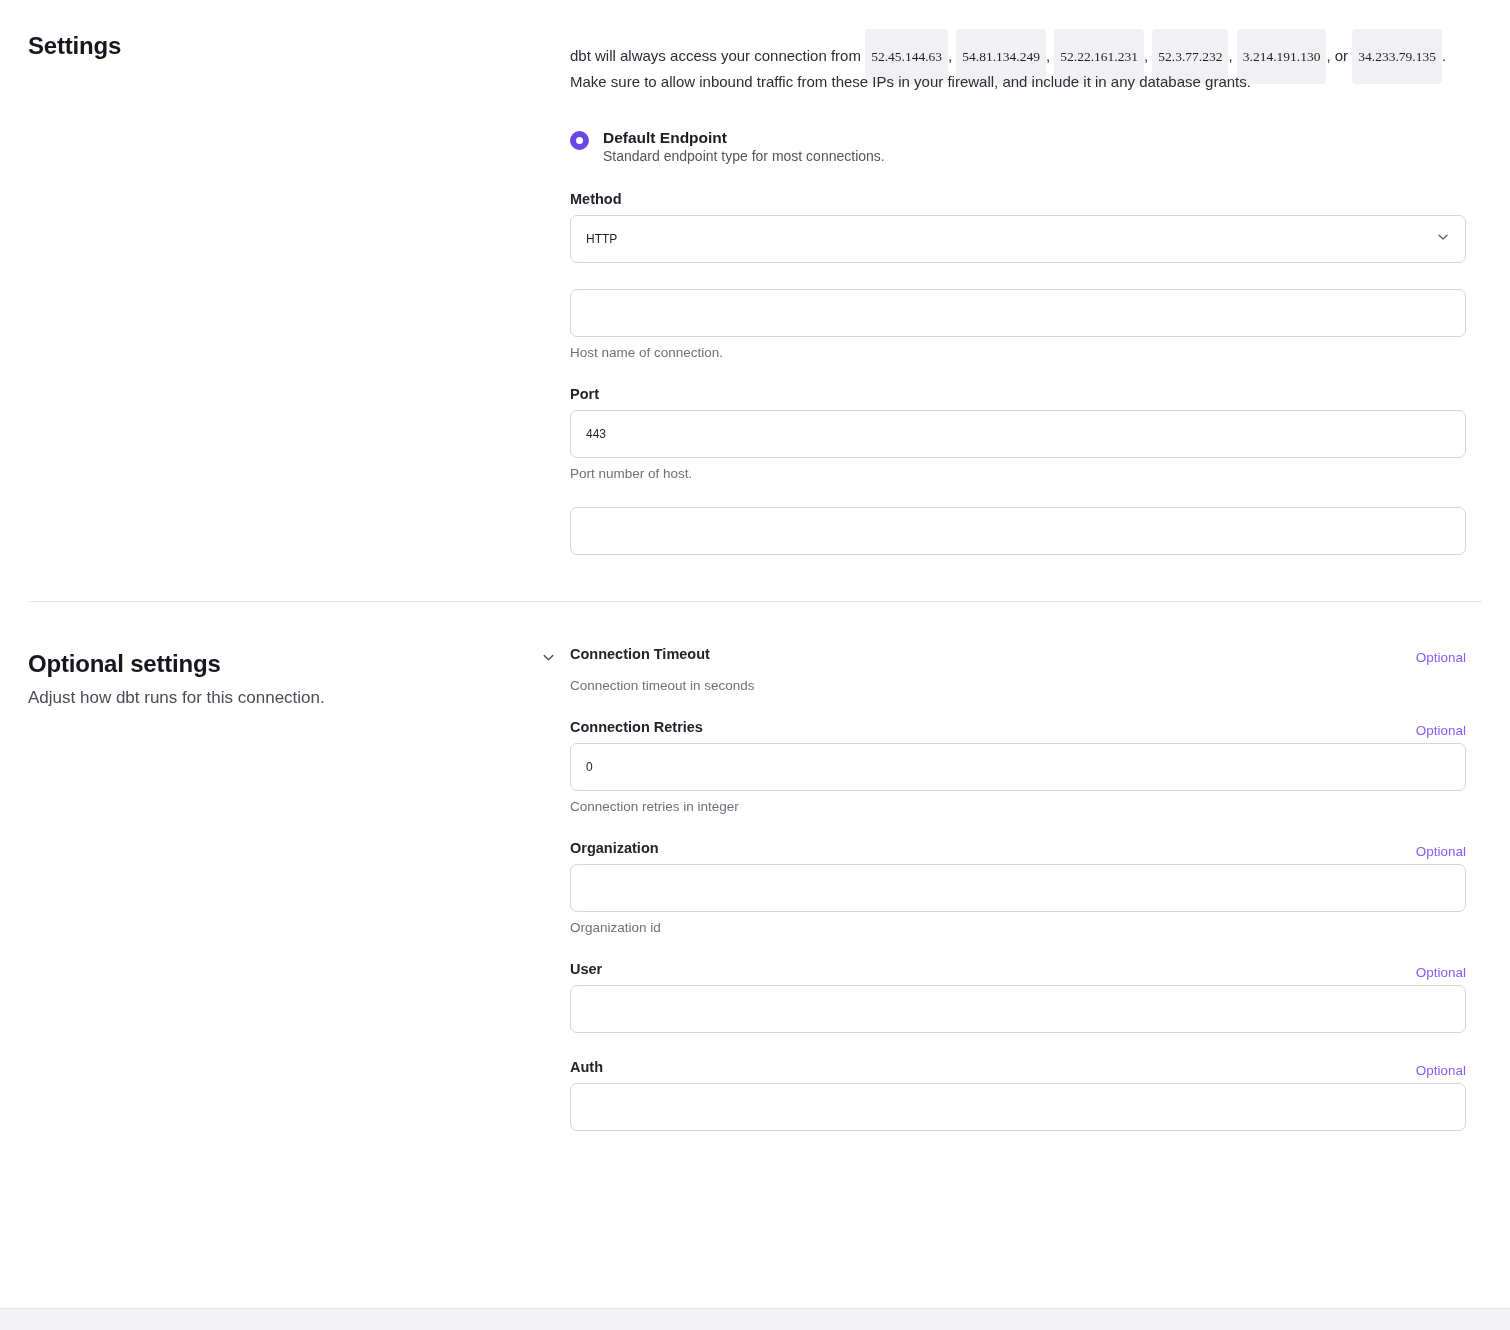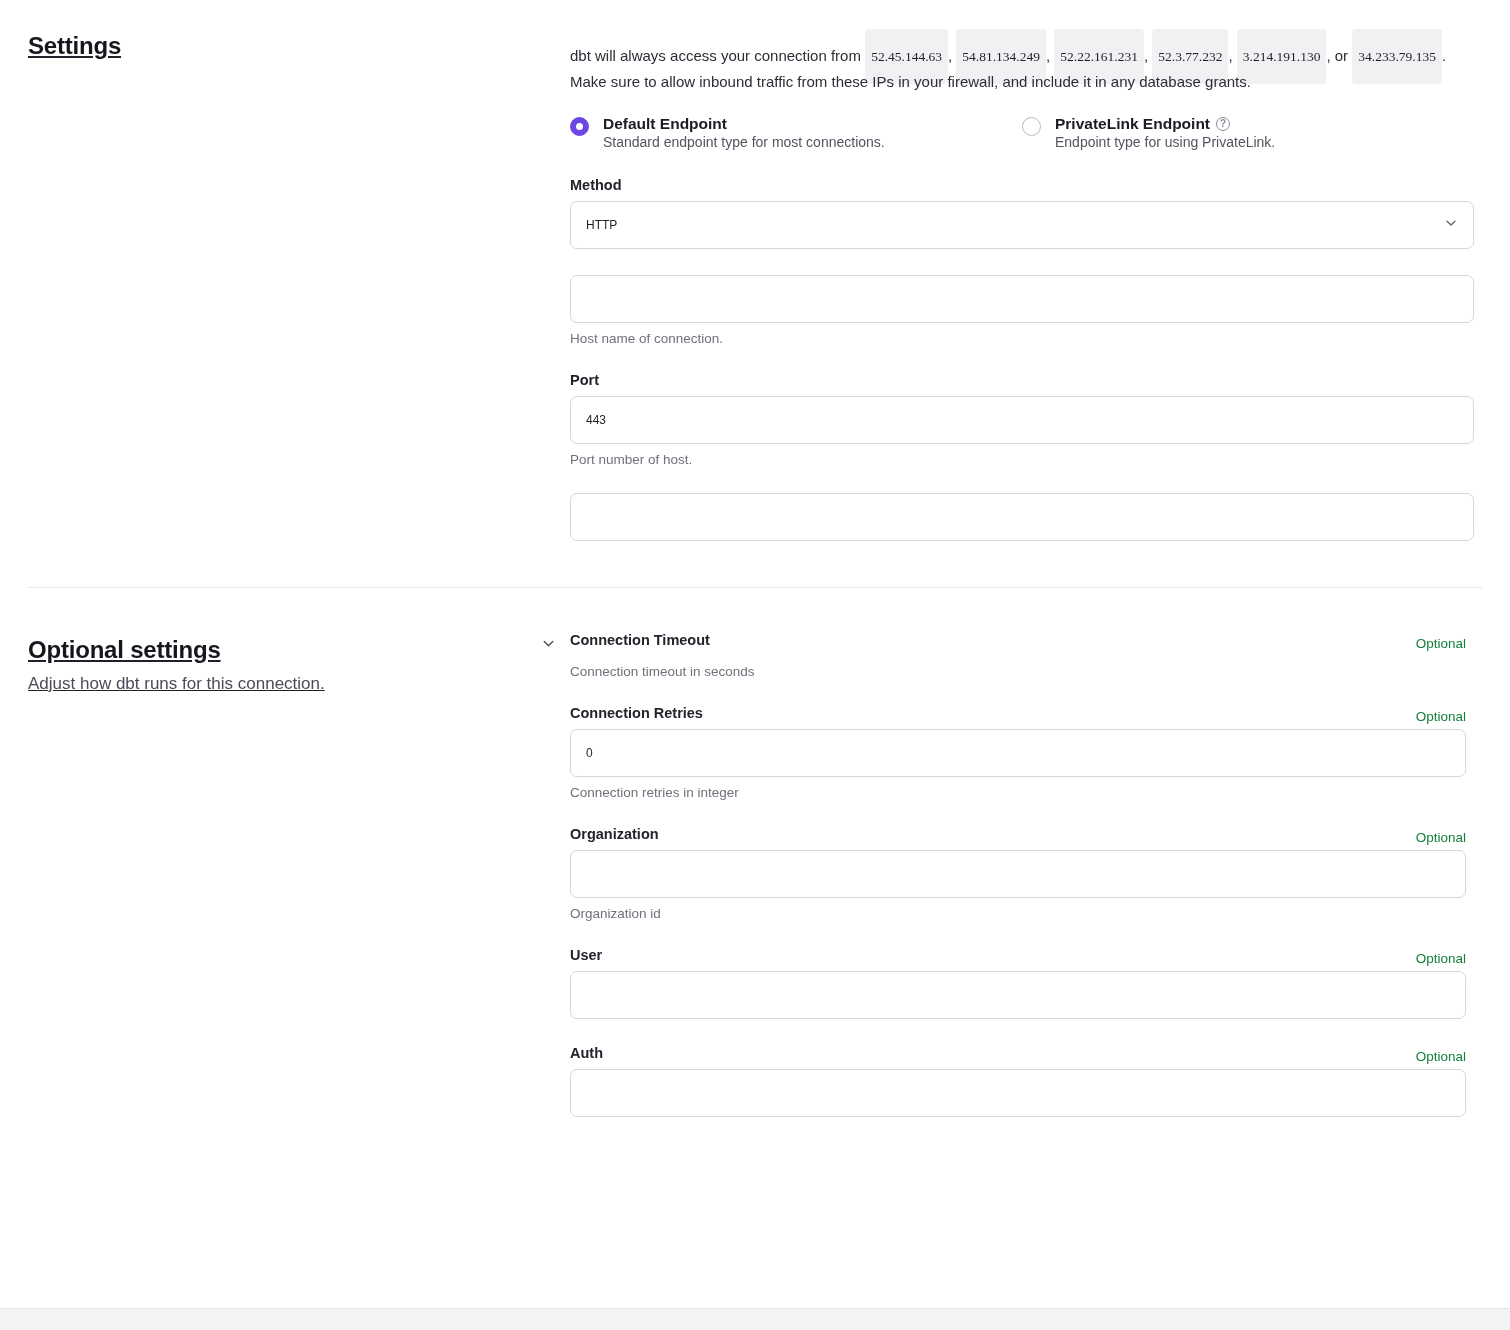--- a/index.html
+++ b/index.html
@@ -20,21 +20,20 @@
 
   .section {
     display: flex;
     padding: 0 28px;
   }
 
   .section-left {
     width: 542px;
     flex: 0 0 542px;
     padding-top: 4px;
-    text-decoration: underline;
   }
 
   .section-title {
     font-size: 24px;
     font-weight: 700;
     letter-spacing: -0.2px;
     color: #16171d;
     margin: 0;
   }
   .section-sub {
@@ -62,21 +61,21 @@
     background: #f1f1f3;
     border-radius: 4px;
     padding: 20px 6px;
     color: #1f2028;
     white-space: nowrap;
   }
 
   
   .radio-row {
     display: flex;
-    margin-top: 20px;
+    margin-top: 34px;
     margin-bottom: 10px;
   }
   .radio-opt {
     display: flex;
     align-items: flex-start;
     width: 452px;
   }
   .radio-circle {
     width: 19px;
     height: 19px;
@@ -139,21 +138,21 @@
     align-items: center;
   }
   .field-label {
     font-size: 14.5px;
     font-weight: 700;
     color: #22232b;
     margin-bottom: 8px;
   }
   .optional-tag {
     font-size: 13.5px;
-    color: #15803d;
+    color: #8b5cf6;
     font-weight: 400;
   }
   .input {
     width: 100%;
     height: 48px;
     border: 1px solid #d5d6dd;
     border-radius: 7px;
     background: #ffffff;
     padding: 0 15px;
     font-size: 12px;
@@ -237,30 +236,20 @@
         <div class="radio-opt">
           <span class="radio-circle checked"></span>
           <span class="radio-text">
             <span class="radio-label">
               <span>Default Endpoint</span>
             </span>
             <span class="radio-desc">Standard endpoint type for most connections.</span>
           </span>
         </div>
 
-        <div class="radio-opt">
-          <span class="radio-circle"></span>
-          <span class="radio-text">
-            <span class="radio-label">
-              <span>PrivateLink Endpoint</span>
-              <span class="help-icon">?</span>
-            </span>
-            <span class="radio-desc">Endpoint type for using PrivateLink.</span>
-          </span>
-        </div>
 
       </div>
 
       <div class="field">
         <div class="field-label">Method</div>
         <div class="select">
           <div class="input">HTTP</div>
           <span class="chev">
             <svg width="14" height="14" viewBox="0 0 14 14" fill="none" aria-hidden="true">
               <path d="M3 5.2 L7 9 L11 5.2" stroke="#5e606b" stroke-width="1.3" fill="none" stroke-linecap="round" stroke-linejoin="round"></path>

